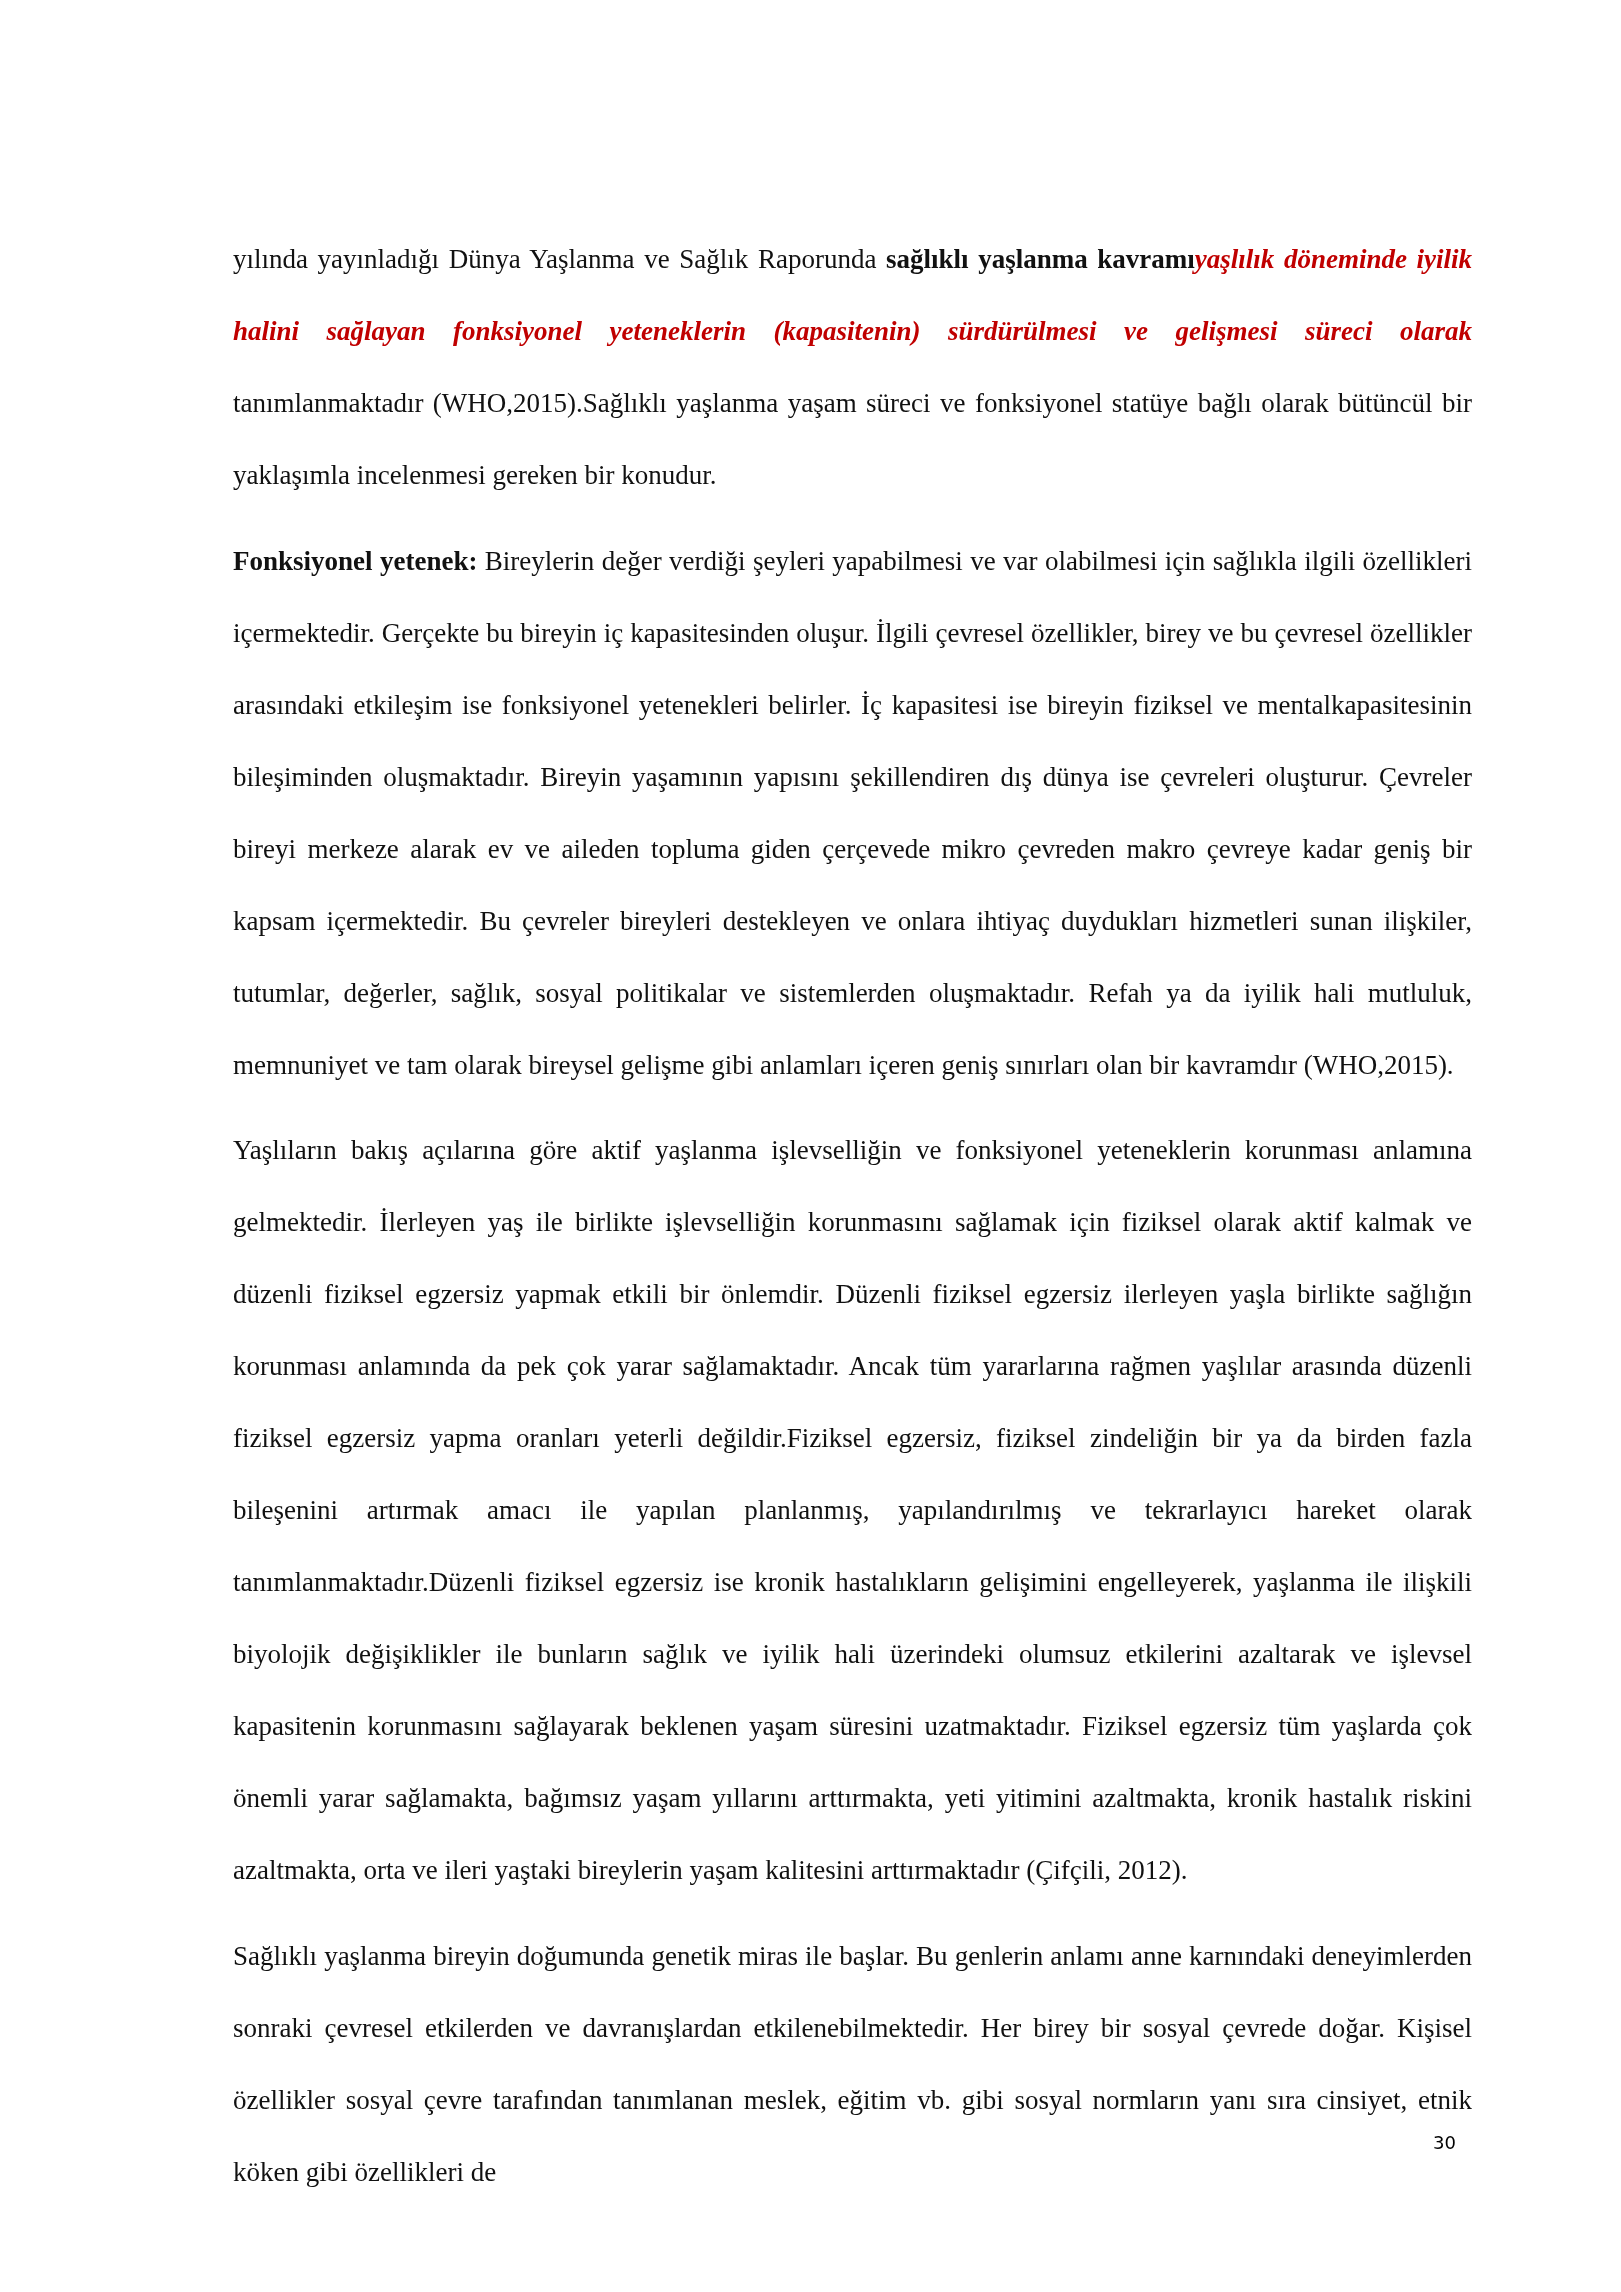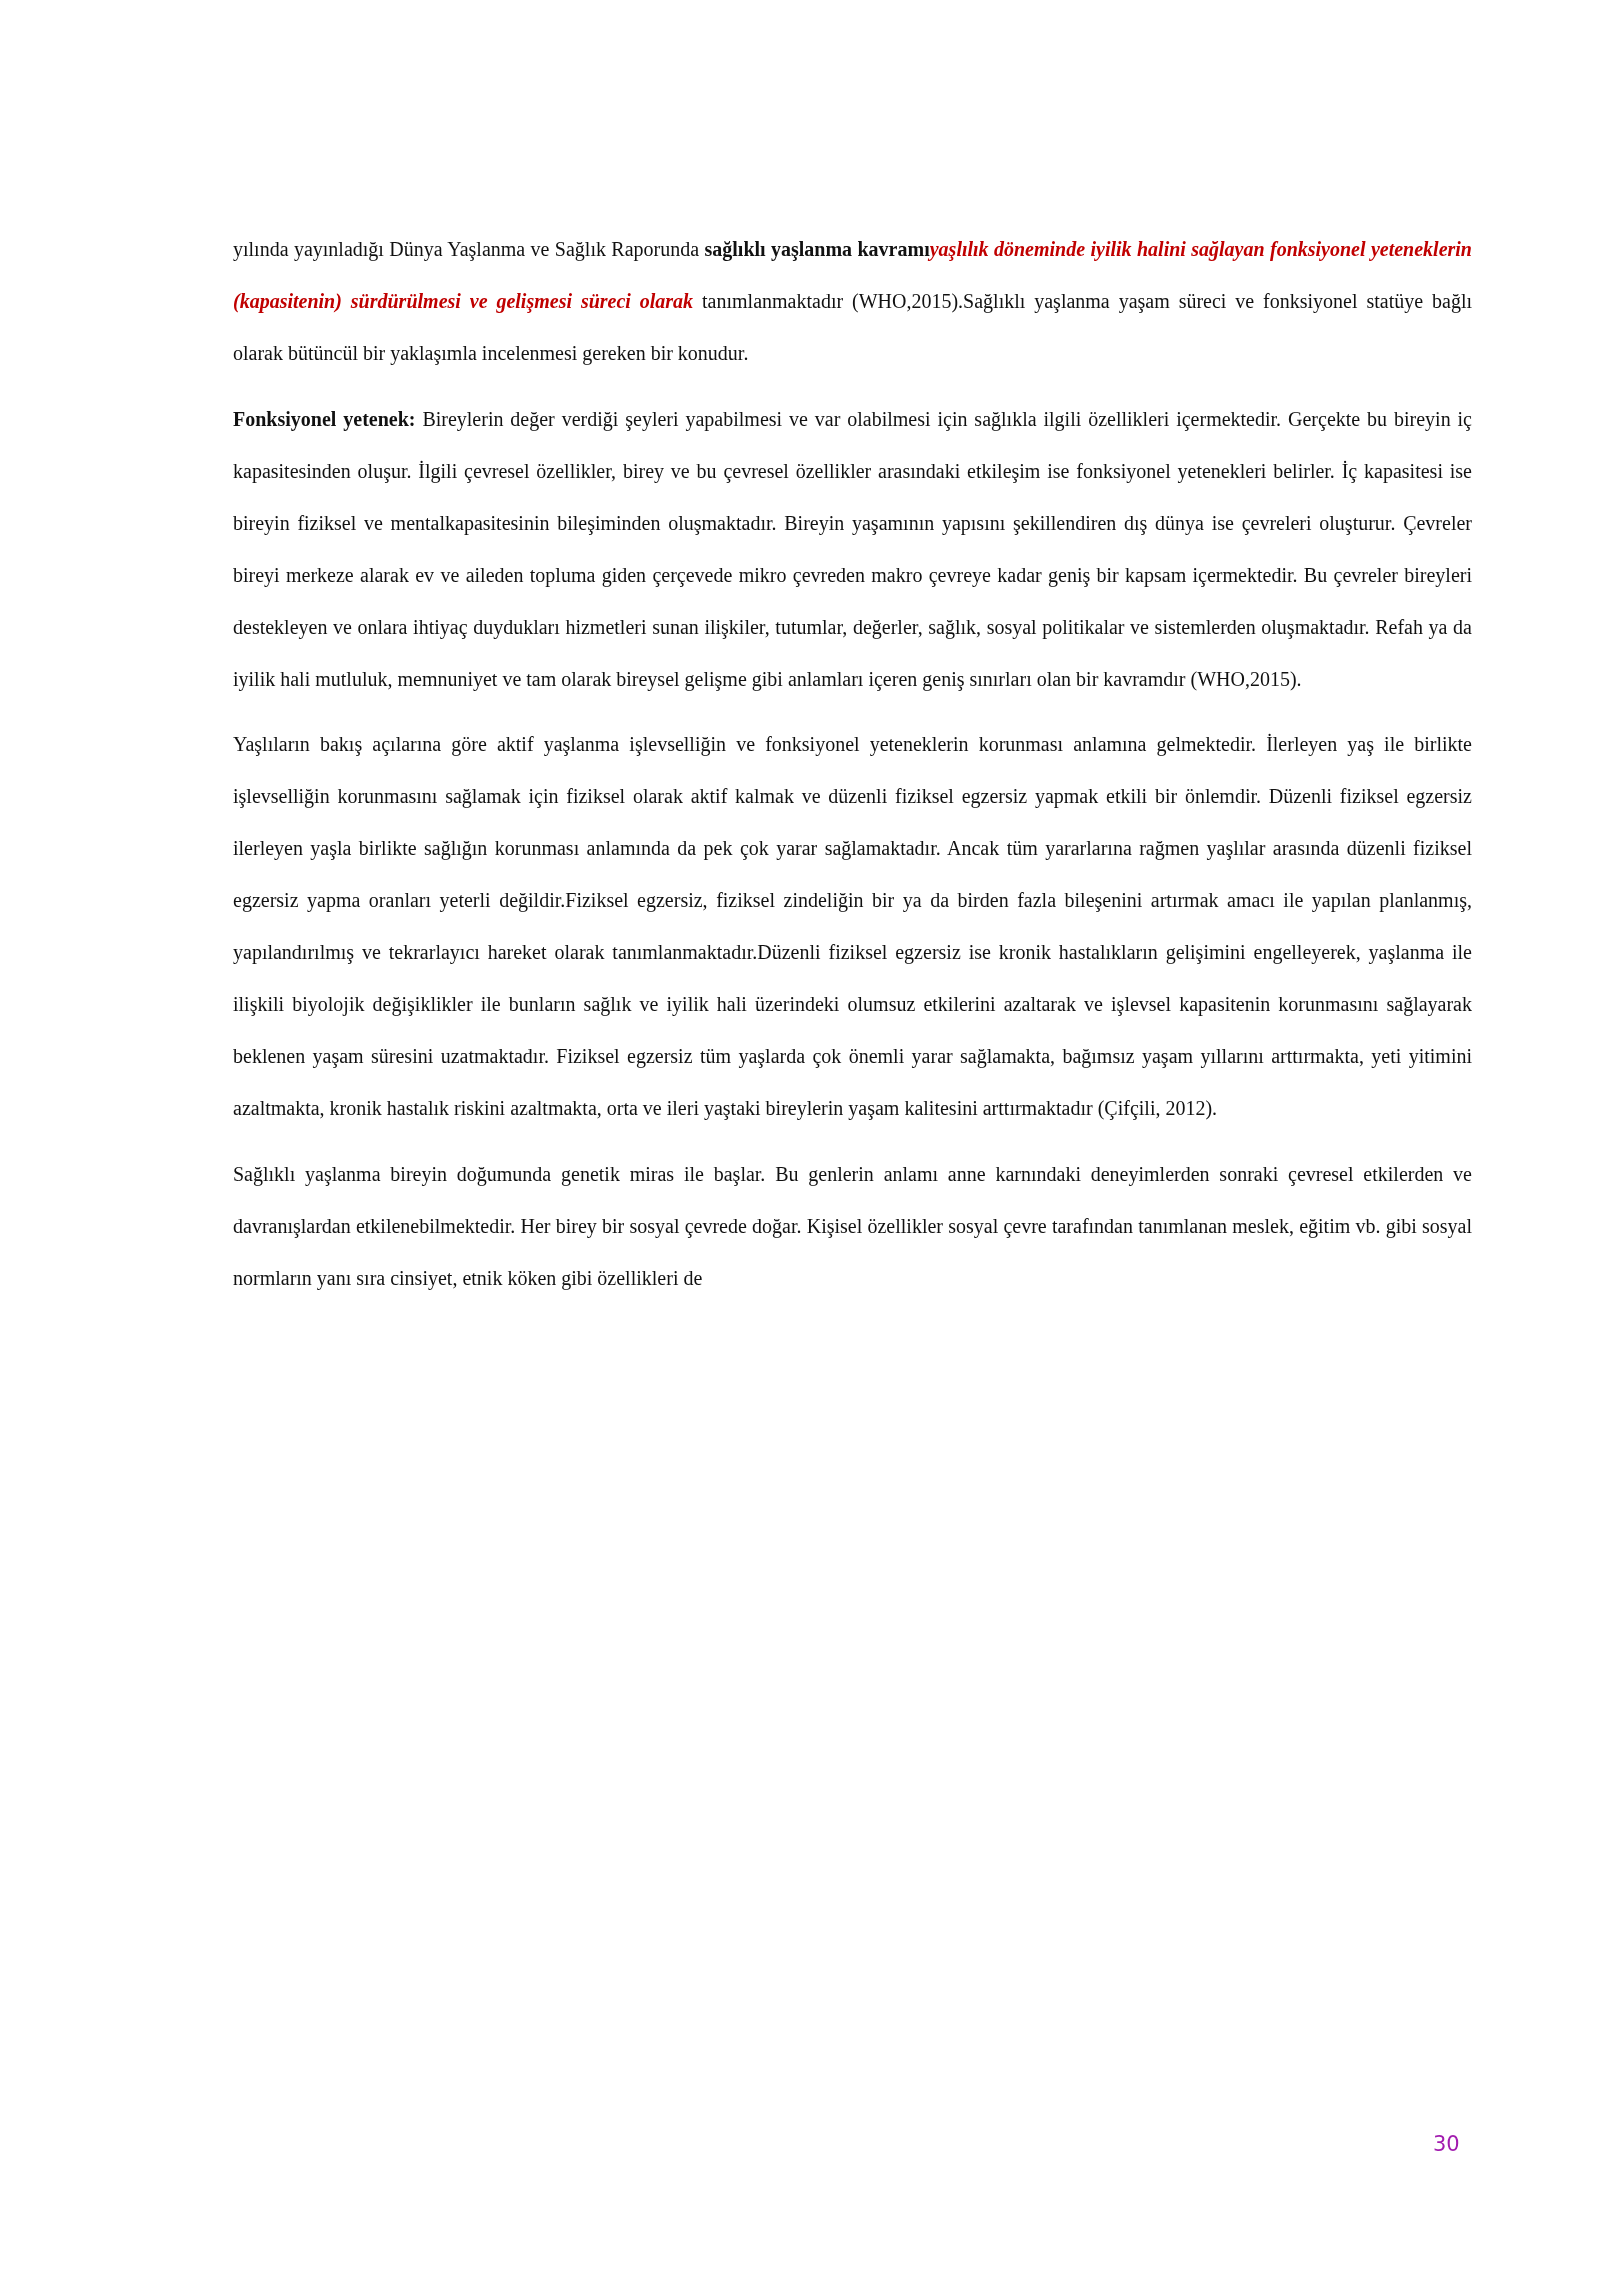--- a/index.html
+++ b/index.html
@@ -12,42 +12,42 @@
       height: 2293px;
       position: relative;
       overflow: hidden;
     }
     .page {
       position: absolute;
       left: 233px;
       top: 223px;
       width: 1239px;
       font-family: "Liberation Serif", "DejaVu Serif", serif;
-      font-size: 20px;
-      line-height: 52px;
+      font-size: 27px;
+      line-height: 72px;
       color: #111111;
     }
     .para {
       margin: 0 0 13.7px 0;
       text-align: justify;
       text-align-last: left;
     }
     .bold { font-weight: bold; }
     .red-italic {
       color: #c00000;
       font-weight: bold;
       font-style: italic;
     }
     .page-number {
       position: absolute;
       left: 1433px;
       top: 2132px;
       font-family: "DejaVu Sans", "Liberation Sans", sans-serif;
-      font-size: 21px;
-      color: #a21caf;
+      font-size: 18px;
+      color: #000000;
     }
   </style>
 </head>
 <body>
 
 <div class="page">
   <p class="para">
     <span>yılında yayınladığı Dünya Yaşlanma ve Sağlık Raporunda </span><span class="bold">sağlıklı yaşlanma kavramı</span><span class="red-italic">yaşlılık döneminde iyilik halini sağlayan fonksiyonel yeteneklerin (kapasitenin) sürdürülmesi ve gelişmesi süreci olarak</span><span> tanımlanmaktadır (WHO,2015).Sağlıklı yaşlanma yaşam süreci ve fonksiyonel statüye bağlı olarak bütüncül bir yaklaşımla incelenmesi gereken bir konudur.</span>
   </p>
   <p class="para">

